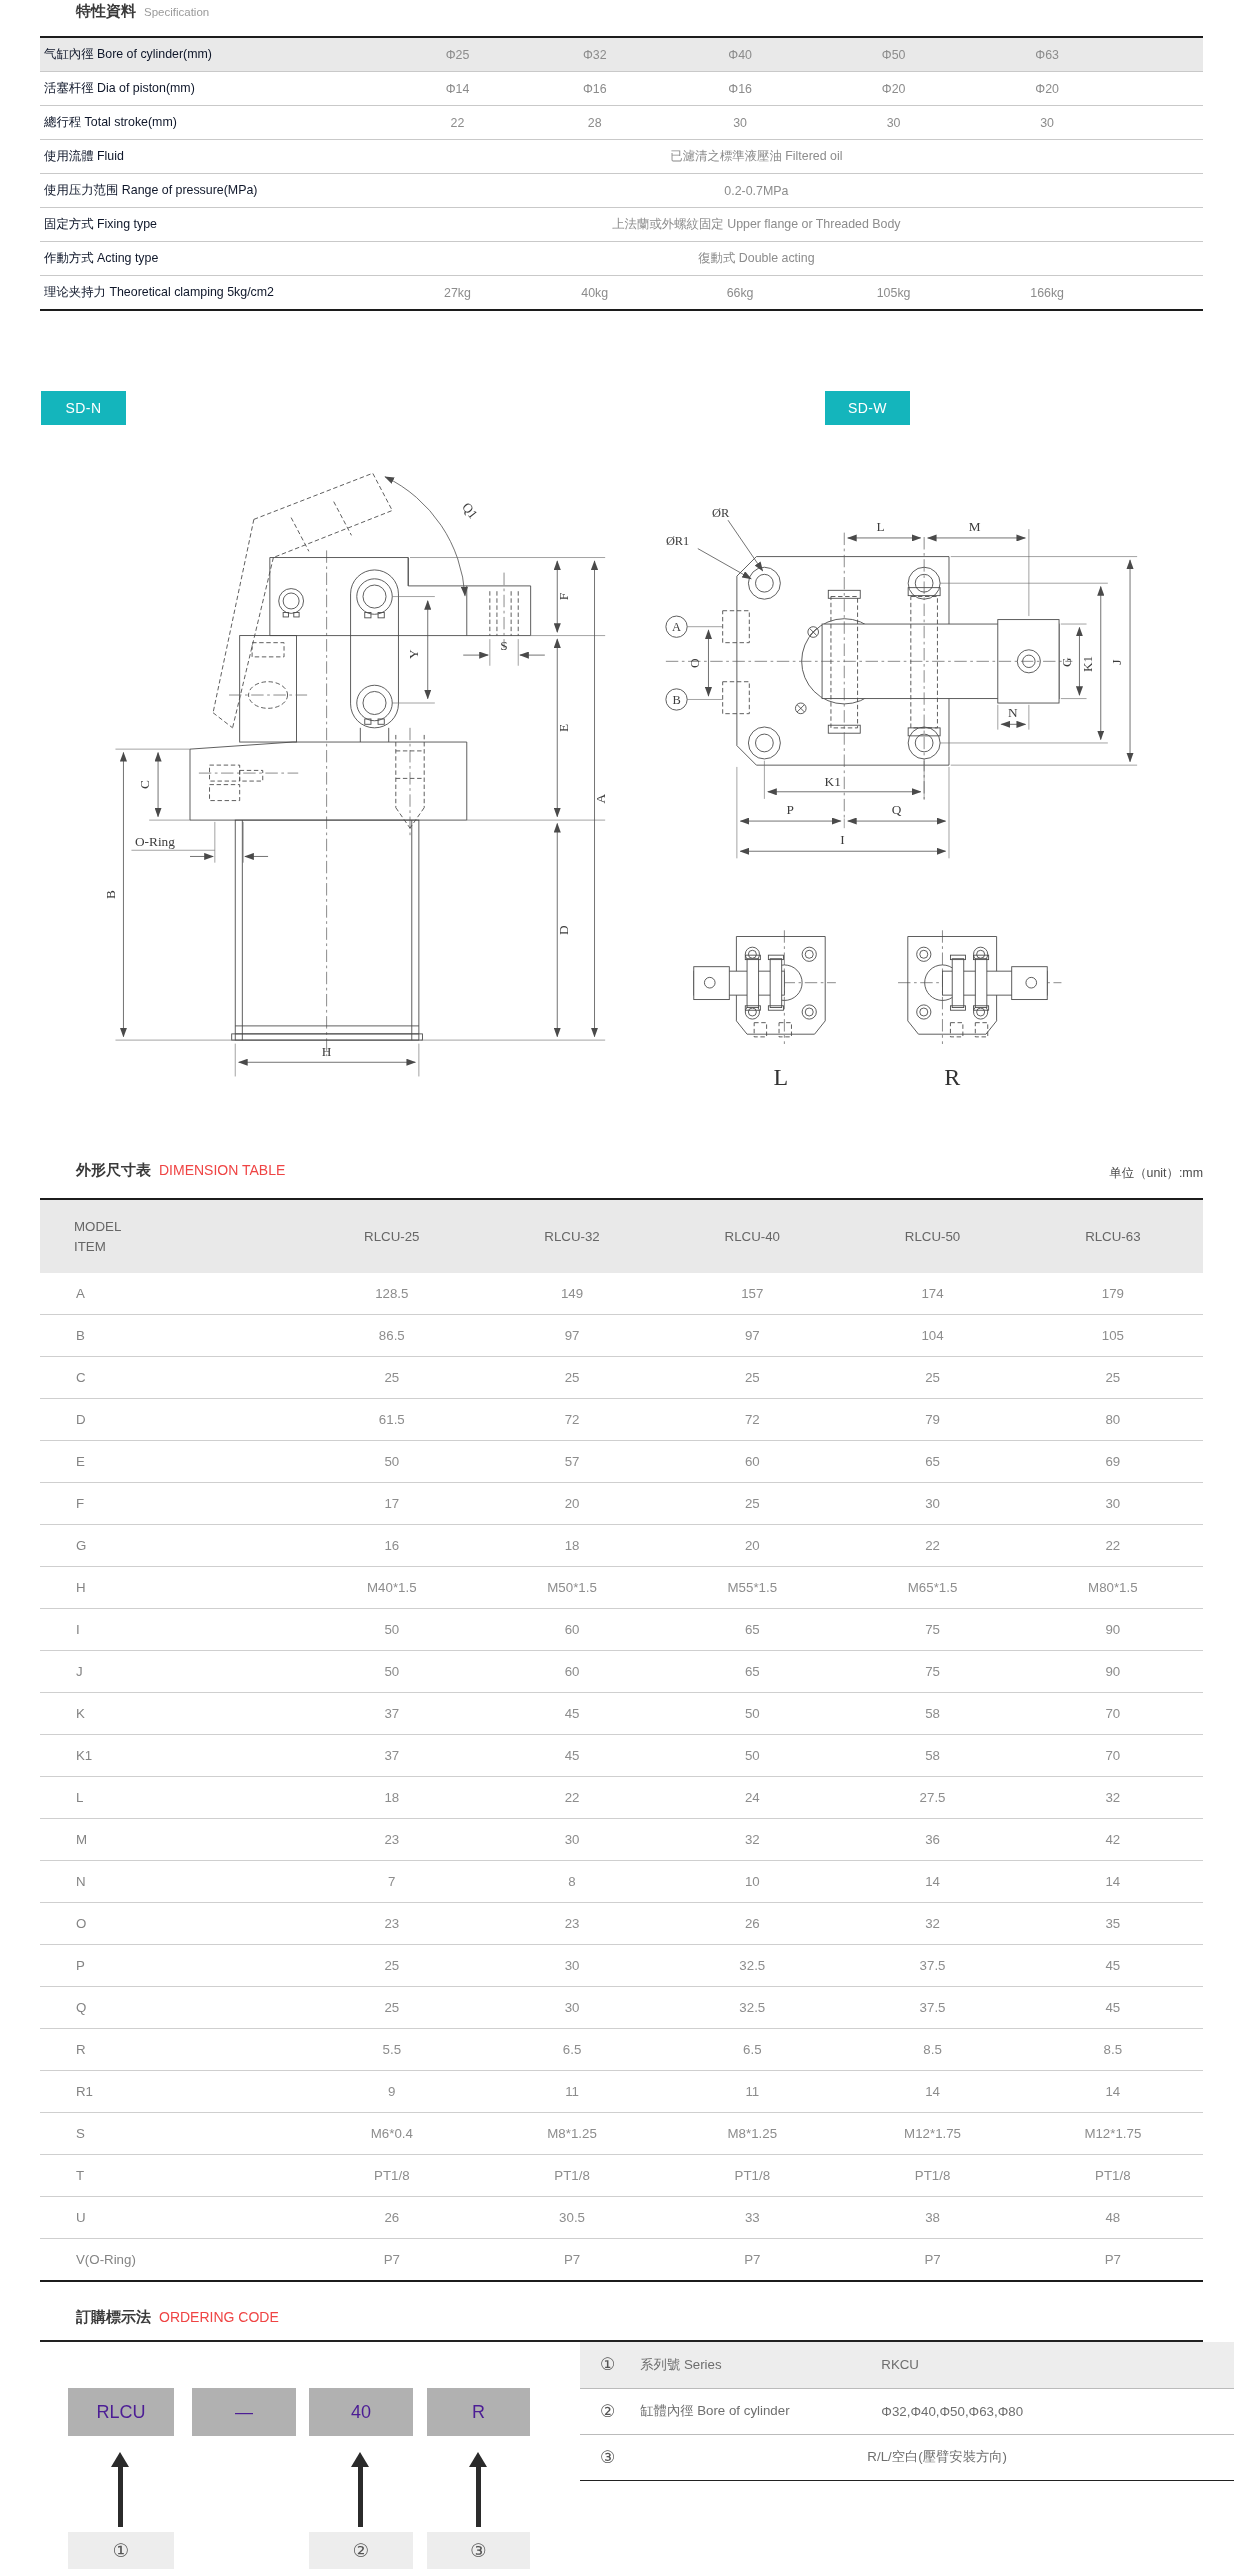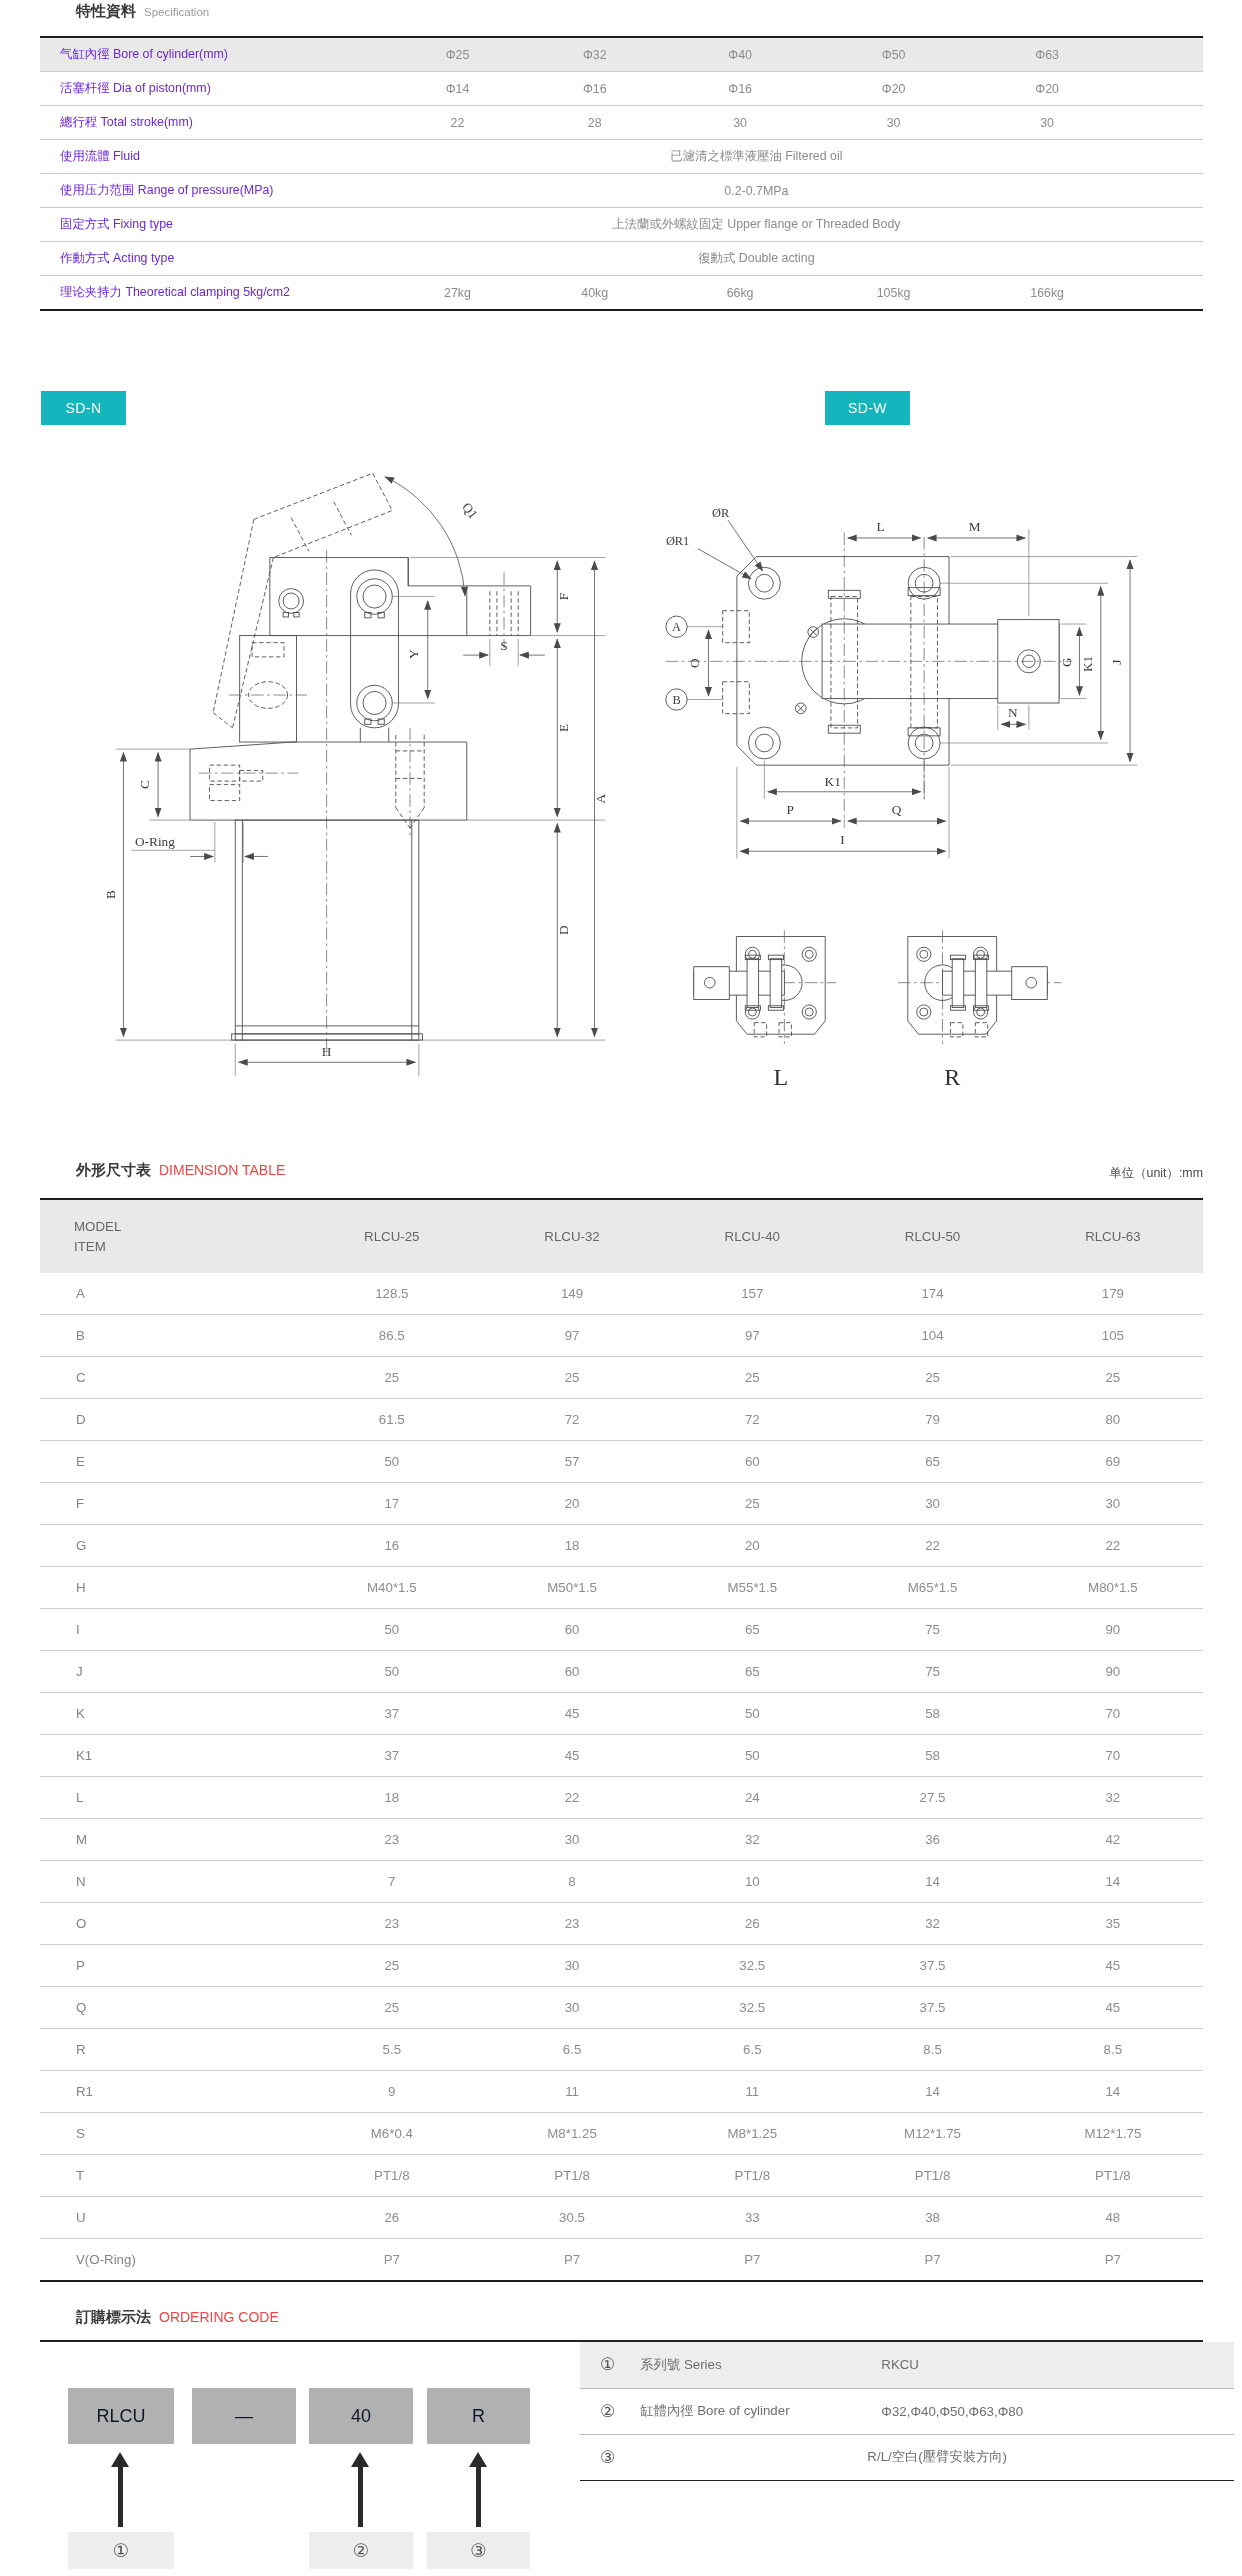--- a/index.html
+++ b/index.html
@@ -13,21 +13,21 @@
   .sec-title.dark .en{font-size:14px;color:#ef4444;}
   .unit-label{position:absolute;font-size:12.4px;color:#4a4a4a;}
 
   
   #spec-table{position:absolute;top:36px;left:40px;width:1163px;border-collapse:collapse;
               table-layout:fixed;border-top:2.7px solid #1c1c1c;border-bottom:2.7px solid #1c1c1c;}
   #spec-table td{height:33px;font-size:12.4px;color:#8c8c8c;border-bottom:0.9px solid #c9c9c9;
                  padding:0;text-align:center;vertical-align:middle;}
   #spec-table tr:last-child td{border-bottom:none;}
   #spec-table tr.shaded td{background:#e9e9e9;}
-  #spec-table td.sp-label{text-align:left;padding-left:20px;color:#6d28d9;}
+  #spec-table td.sp-label{text-align:left;padding-left:4px;color:#0f172a;}
   #spec-table td.sp-span{text-align:center;}
 
   
   #dim-table{position:absolute;top:1198px;left:40px;width:1163px;border-collapse:collapse;
              table-layout:fixed;border-top:2.7px solid #1c1c1c;border-bottom:2.7px solid #1c1c1c;}
   #dim-table thead td{height:71px;background:#e9e9e9;color:#666;font-size:13.3px;text-align:center;}
   #dim-table thead td.mi{ text-align:left;padding-left:34px;line-height:1.45;}
   #dim-table tbody td{height:39px;font-size:13.3px;color:#8d8d8d;border-bottom:0.9px solid #cfcfcf;
                       text-align:center;vertical-align:middle;}
   #dim-table tbody tr:last-child td{border-bottom:none;}
@@ -56,21 +56,21 @@
   
   #ord-rule{position:absolute;top:2340px;left:40px;width:1163px;height:1.8px;background:#222;}
   #ord-table{position:absolute;top:2342px;left:580px;width:654px;border-collapse:collapse;
              table-layout:fixed;border-bottom:1.8px solid #222;}
   #ord-table td{font-size:13.3px;color:#6e6e6e;border-bottom:0.9px solid #bbb;vertical-align:middle;
                 padding:0 0 0 5.3px;}
   #ord-table tr:last-child td{border-bottom:none;}
   #ord-table tr.shaded td{background:#ededed;}
   #ord-table td.num{text-align:center;font-size:17px;color:#555;padding:0;}
   #ord-table tr{height:46px;}
-  .code-box{position:absolute;top:2388px;height:56px;background:#b1b1b1;color:#0f172a;font-size:18px;
+  .code-box{position:absolute;top:2388px;height:48px;background:#b1b1b1;color:#4c1d95;font-size:18px;
             display:flex;align-items:center;justify-content:center;}
   .co-box{position:absolute;top:2532px;height:37px;background:#ededed;color:#555;font-size:18.6px;
           display:flex;align-items:center;justify-content:center;}
   .arr{position:absolute;top:2452px;width:19.5px;height:75px;}
   .arr::before{content:"";position:absolute;left:0;top:0;border-left:9.8px solid transparent;
                border-right:9.8px solid transparent;border-bottom:15px solid #2b2b2b;}
   .arr::after{content:"";position:absolute;left:7px;top:13.3px;width:5.3px;bottom:0;background:#2b2b2b;}
 </style>
 </head>
 <body>

